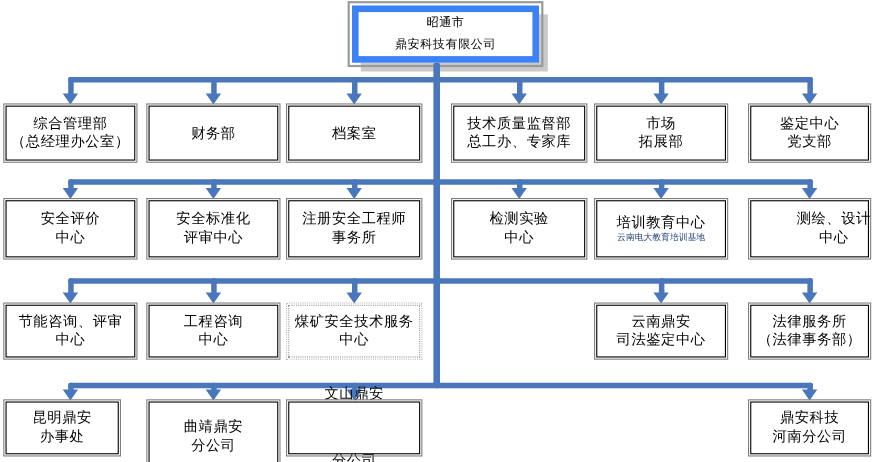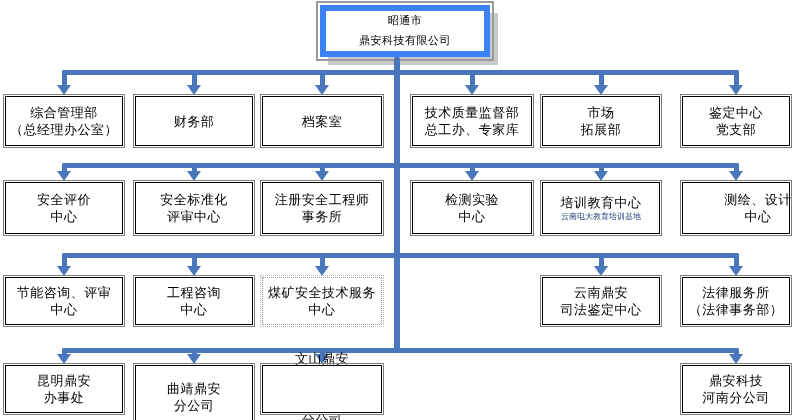--- a/index.html
+++ b/index.html
@@ -182,21 +182,21 @@
     </div>
     <div class="conn vseg" style="left: 733.5px; top: 253px; height: 17px;"></div>
     <div class="arrow" style="left: 729px; top: 266px; background: transparent;"></div>
     <div class="node" style="left: 682px; top: 277px; width: 108px; height: 48px;">
       <span class="ln">法律服务所</span>
       <span class="ln">（法律事务部）</span>
     </div>
     <div class="conn hbus" style="left: 61.5px; top: 348px; width: 677px;"></div>
     <div class="conn vseg" style="left: 61.5px; top: 348px; height: 10px;"></div>
     <div class="arrow" style="left: 57px; top: 354px; background: transparent;"></div>
-    <div class="node" style="left: 5px; top: 365px; width: 118px; height: 48px;">
+    <div class="node" style="left: 5px; top: 365px; width: 103px; height: 48px;">
       <span class="ln">昆明鼎安</span>
       <span class="ln">办事处</span>
     </div>
     <div class="conn vseg" style="left: 191.5px; top: 348px; height: 10px;"></div>
     <div class="arrow" style="left: 187px; top: 354px; background: transparent;"></div>
     <div class="node" style="left: 135px; top: 365px; width: 118px; height: 64px;">
       <span class="ln">曲靖鼎安</span>
       <span class="ln">分公司</span>
     </div>
     <div class="conn vseg" style="left: 319.5px; top: 348px; height: 10px;"></div>

